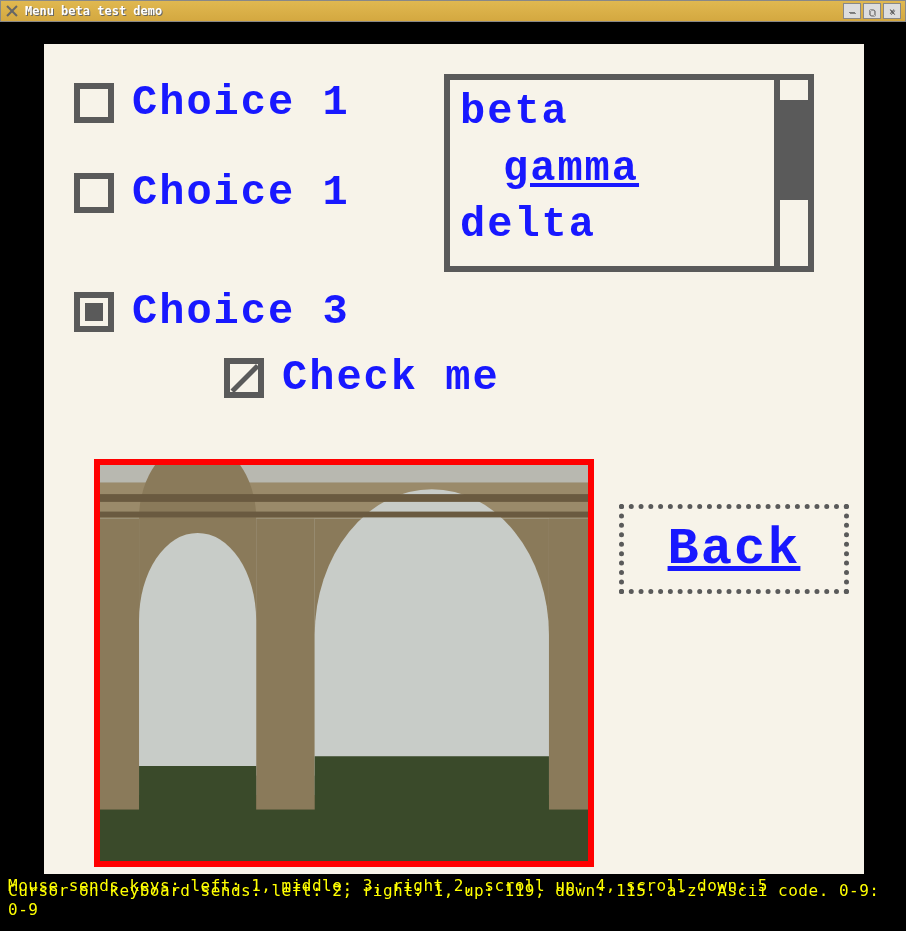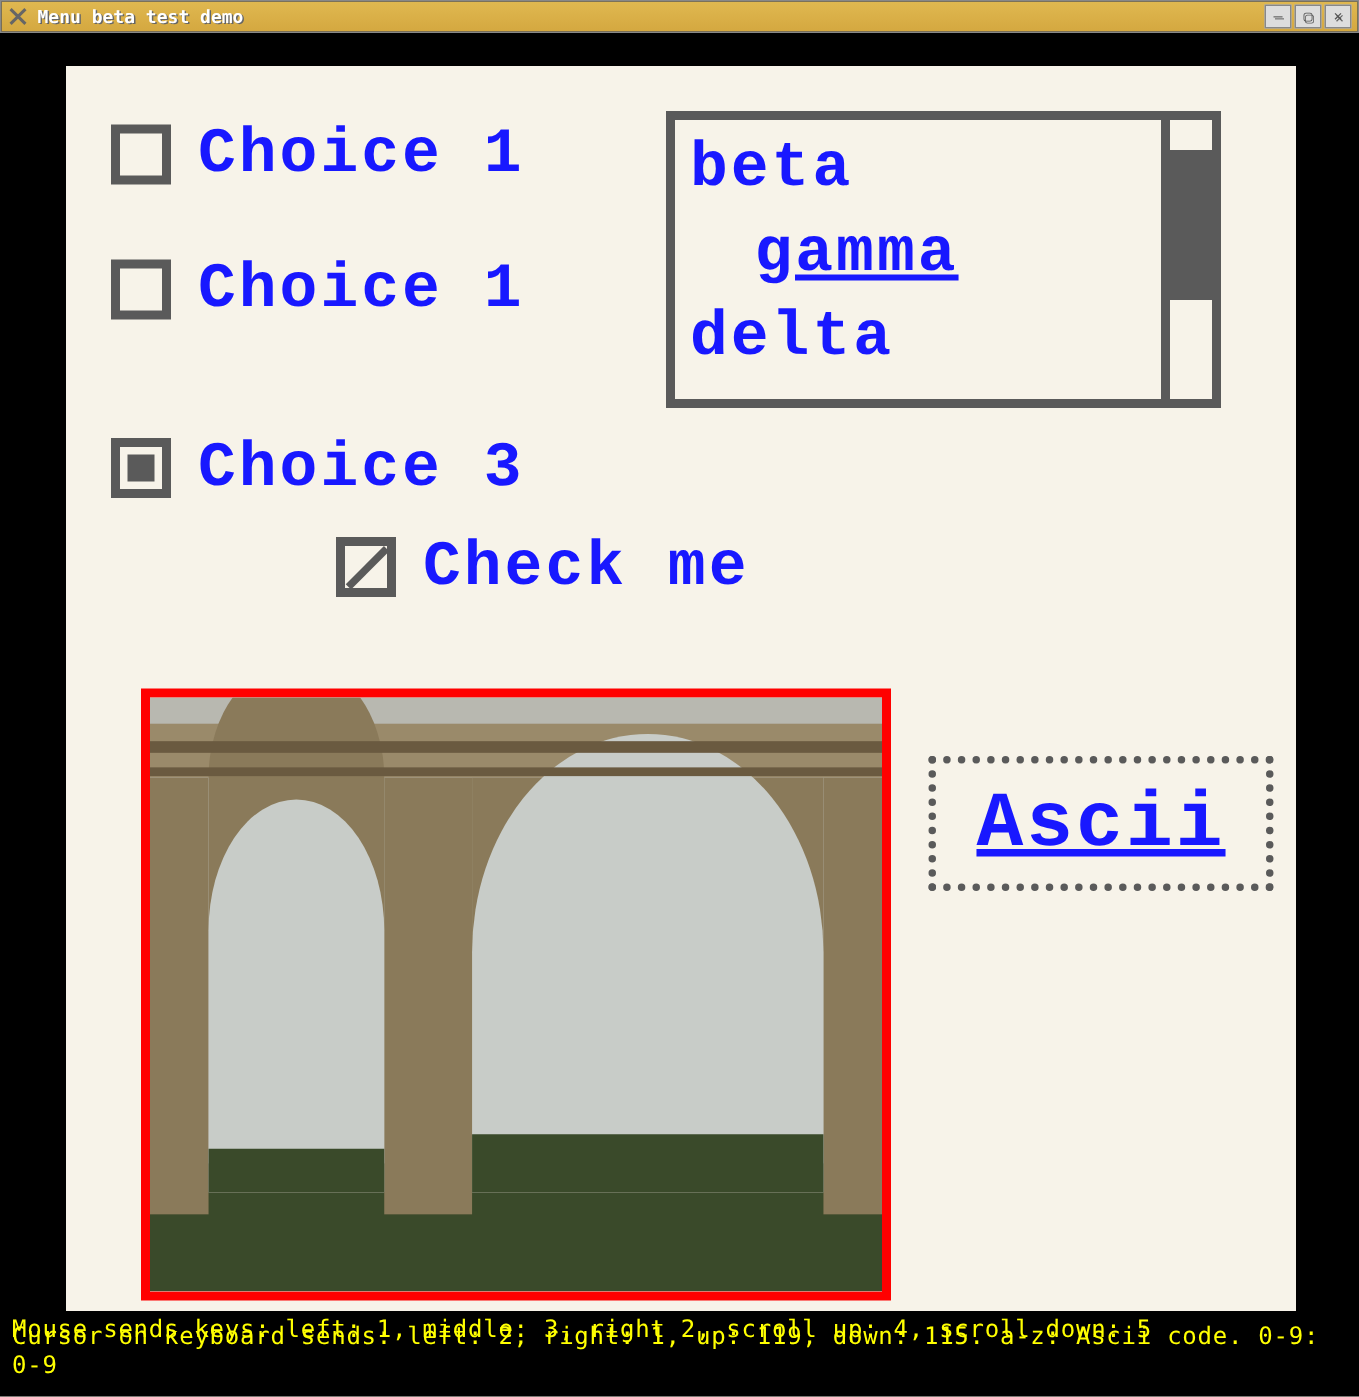--- a/index.html
+++ b/index.html
@@ -241,20 +241,20 @@
         <path d="M 40 340 L 40 310 L 160 310 L 160 340 Z" fill="#3a4a2a"></path>
         <path d="M 220 55 L 220 340 L 460 340 L 460 55 Z" fill="#8a7a5a"></path>
         <path d="M 220 340 L 220 175 A 120 150 0 0 1 460 175 L 460 340 Z" fill="#c8ccc8"></path>
         <path d="M 220 340 L 220 300 L 460 300 L 460 340 Z" fill="#3a4a2a"></path>
         <rect x="0" y="30" width="500" height="8" fill="#6a5a40"></rect>
         <rect x="0" y="48" width="500" height="6" fill="#6a5a40"></rect>
       </svg>
     </div>
 
     <div class="back-box">
-      <span class="pix">Ascii</span>
+      <span class="pix">Back</span>
     </div>
 
   </div>
 
   <div class="status l1">Mouse sends keys: left: 1, middle: 3, right 2, scroll up: 4, scroll down: 5</div>
   <div class="status l2">Cursor on keyboard sends: left: 2, right: 1, up: 119, down: 115. a-z: Ascii code. 0-9: 0-9</div>
 </div>
 
 </body></html>

